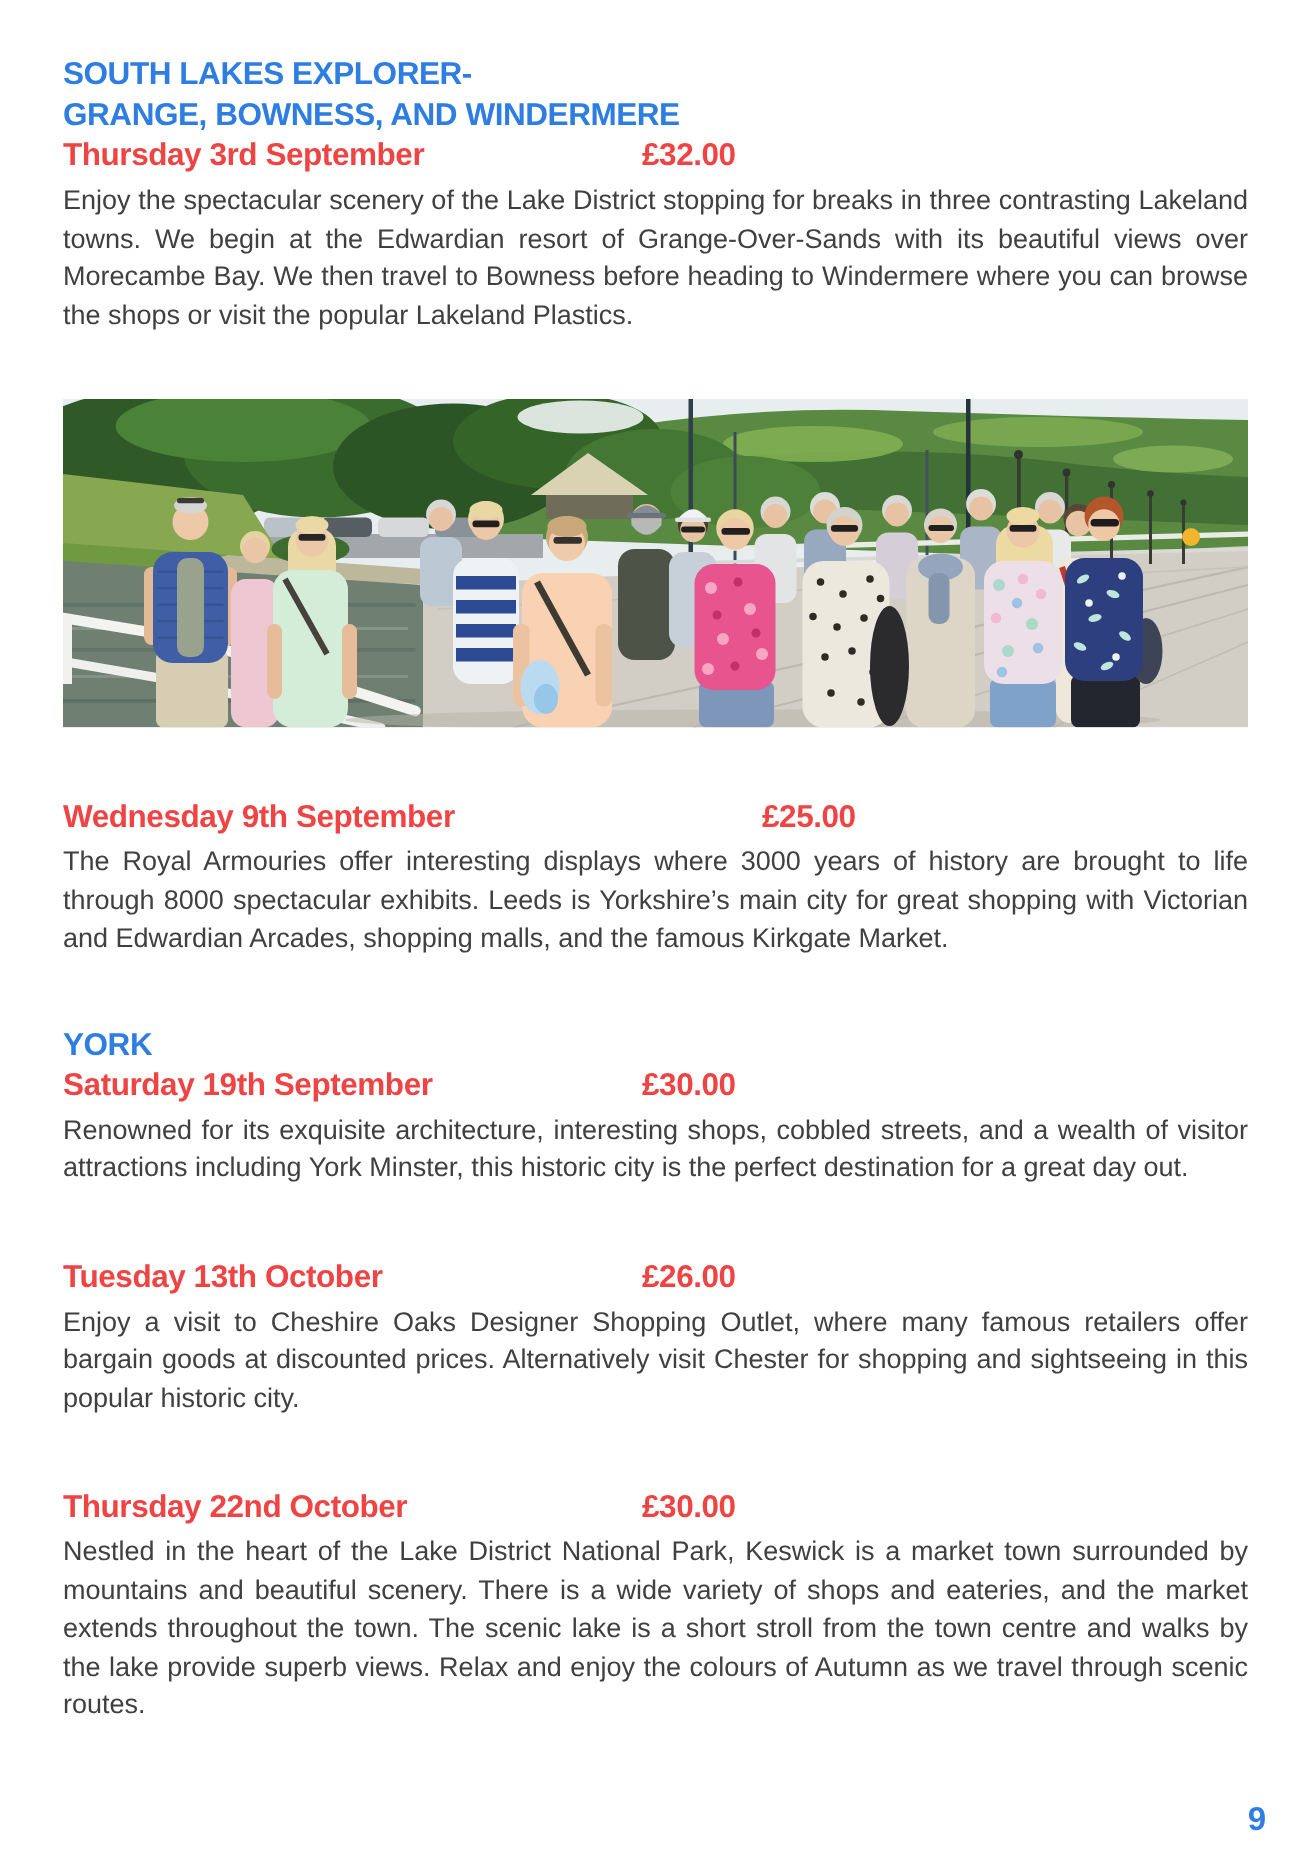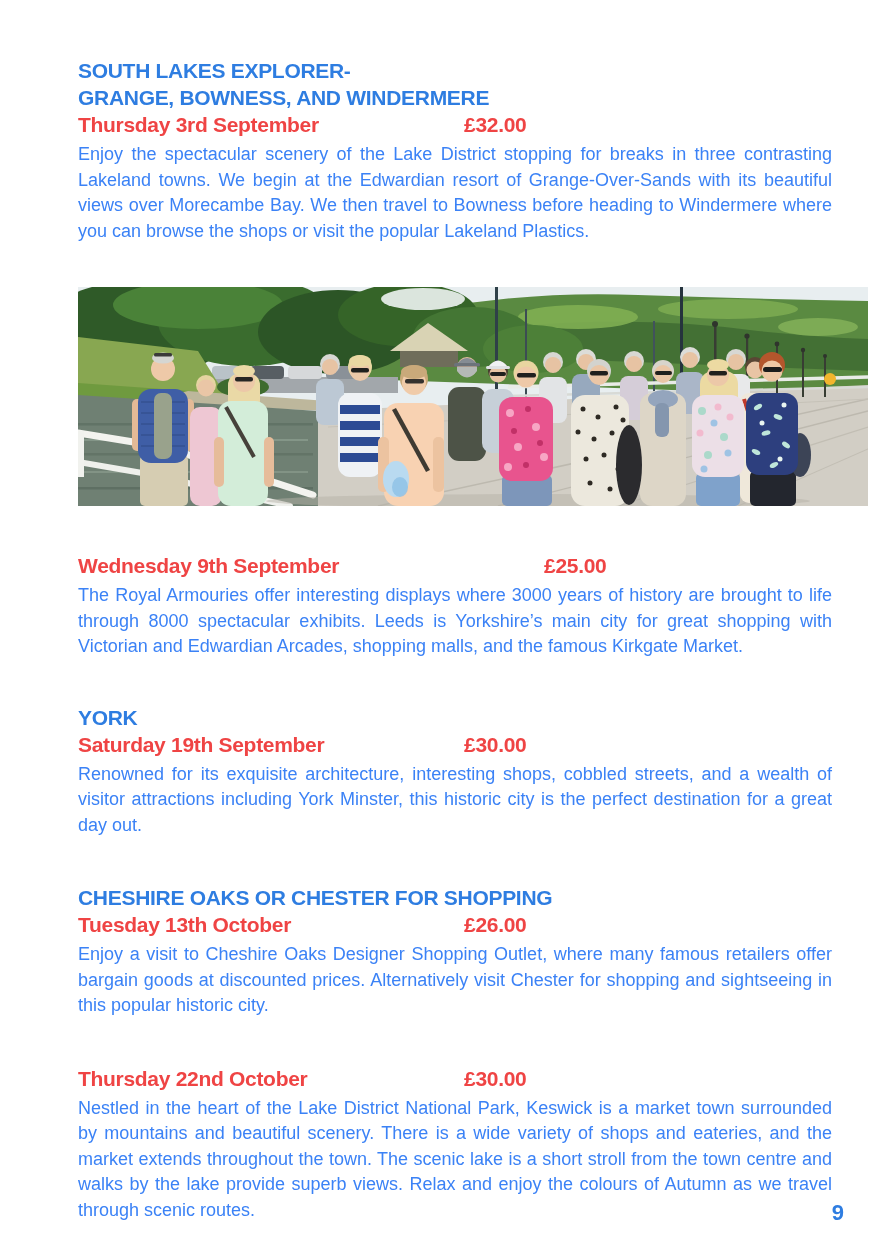--- a/index.html
+++ b/index.html
@@ -4,21 +4,21 @@
 <style>
   html,body{margin:0;padding:0;background:#ffffff;}
   body{
     width:874px;height:1240px;
     font-family:"Liberation Sans","DejaVu Sans",sans-serif;
     color:#121212;
     position:relative;
     overflow:hidden;
   }
   .page{position:relative;width:874px;height:1240px;}
-  .content{padding:57px 42px 0 42px;margin-left:36px;}
+  .content{padding:36px 42px 0 42px;}
   .trip{margin:0 0 36px 0;}
   .trip-title{
     margin:0;
     color:#2e7de1;
     font-size:21px;
     font-weight:bold;
     line-height:27px;
     letter-spacing:-0.3px;
     white-space:nowrap;
   }
@@ -31,21 +31,21 @@
     letter-spacing:-0.3px;
     height:27px;
   }
   .trip-price{position:absolute;left:386px;top:0;}
   .trip-price.far{left:466px;}
   .trip-desc{
     margin:4px 0 0 0;
     font-size:18px;
     line-height:25.5px;
     text-align:justify;
-    color:#3b82f6;
+    color:#404040;
   }
   .photo{
     margin:43px 0 46px 0;
     width:790px;height:219px;
     overflow:hidden;
     position:relative;
   }
   .photo svg{display:block;width:790px;height:219px;}
   .page-number{
     position:absolute;
@@ -380,21 +380,20 @@
     <section class="trip" style="margin-top:44px">
       <h2 class="trip-title"><span>YORK</span></h2>
       <div class="trip-dateline">
         <span class="trip-date">Saturday 19th September</span>
         <span class="trip-price">£30.00</span>
       </div>
       <p class="trip-desc">Renowned for its exquisite architecture, interesting shops, cobbled streets, and a wealth of visitor attractions including York Minster, this historic city is the perfect destination for a great day out.</p>
     </section>
 
     <section class="trip" style="margin-top:46px">
-      <h2 class="trip-title"><span>CHESHIRE OAKS OR CHESTER FOR SHOPPING</span></h2>
       <div class="trip-dateline">
         <span class="trip-date">Tuesday 13th October</span>
         <span class="trip-price">£26.00</span>
       </div>
       <p class="trip-desc">Enjoy a visit to Cheshire Oaks Designer Shopping Outlet, where many famous retailers offer bargain goods at discounted prices.  Alternatively visit Chester for shopping and sightseeing in this popular historic city.</p>
     </section>
 
     <section class="trip" style="margin-top:46px">
       <div class="trip-dateline">
         <span class="trip-date">Thursday 22nd October</span>

